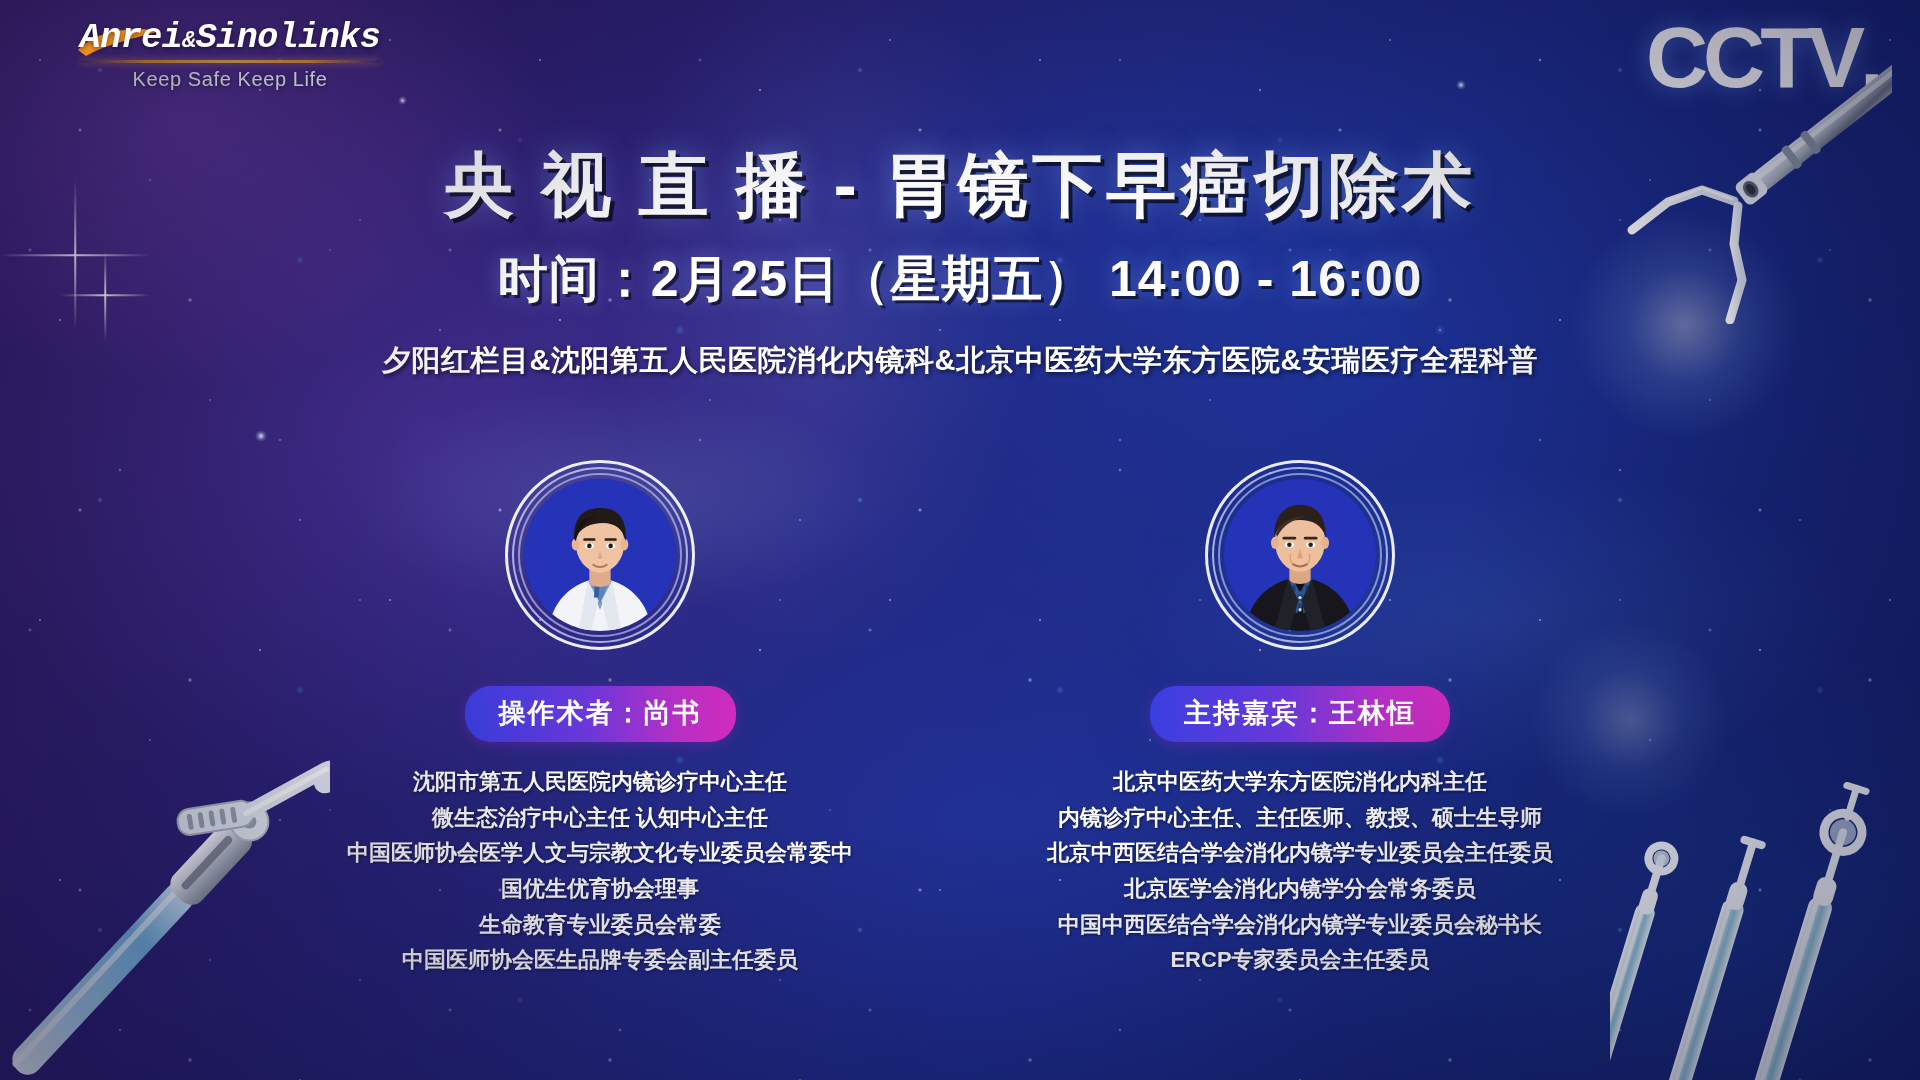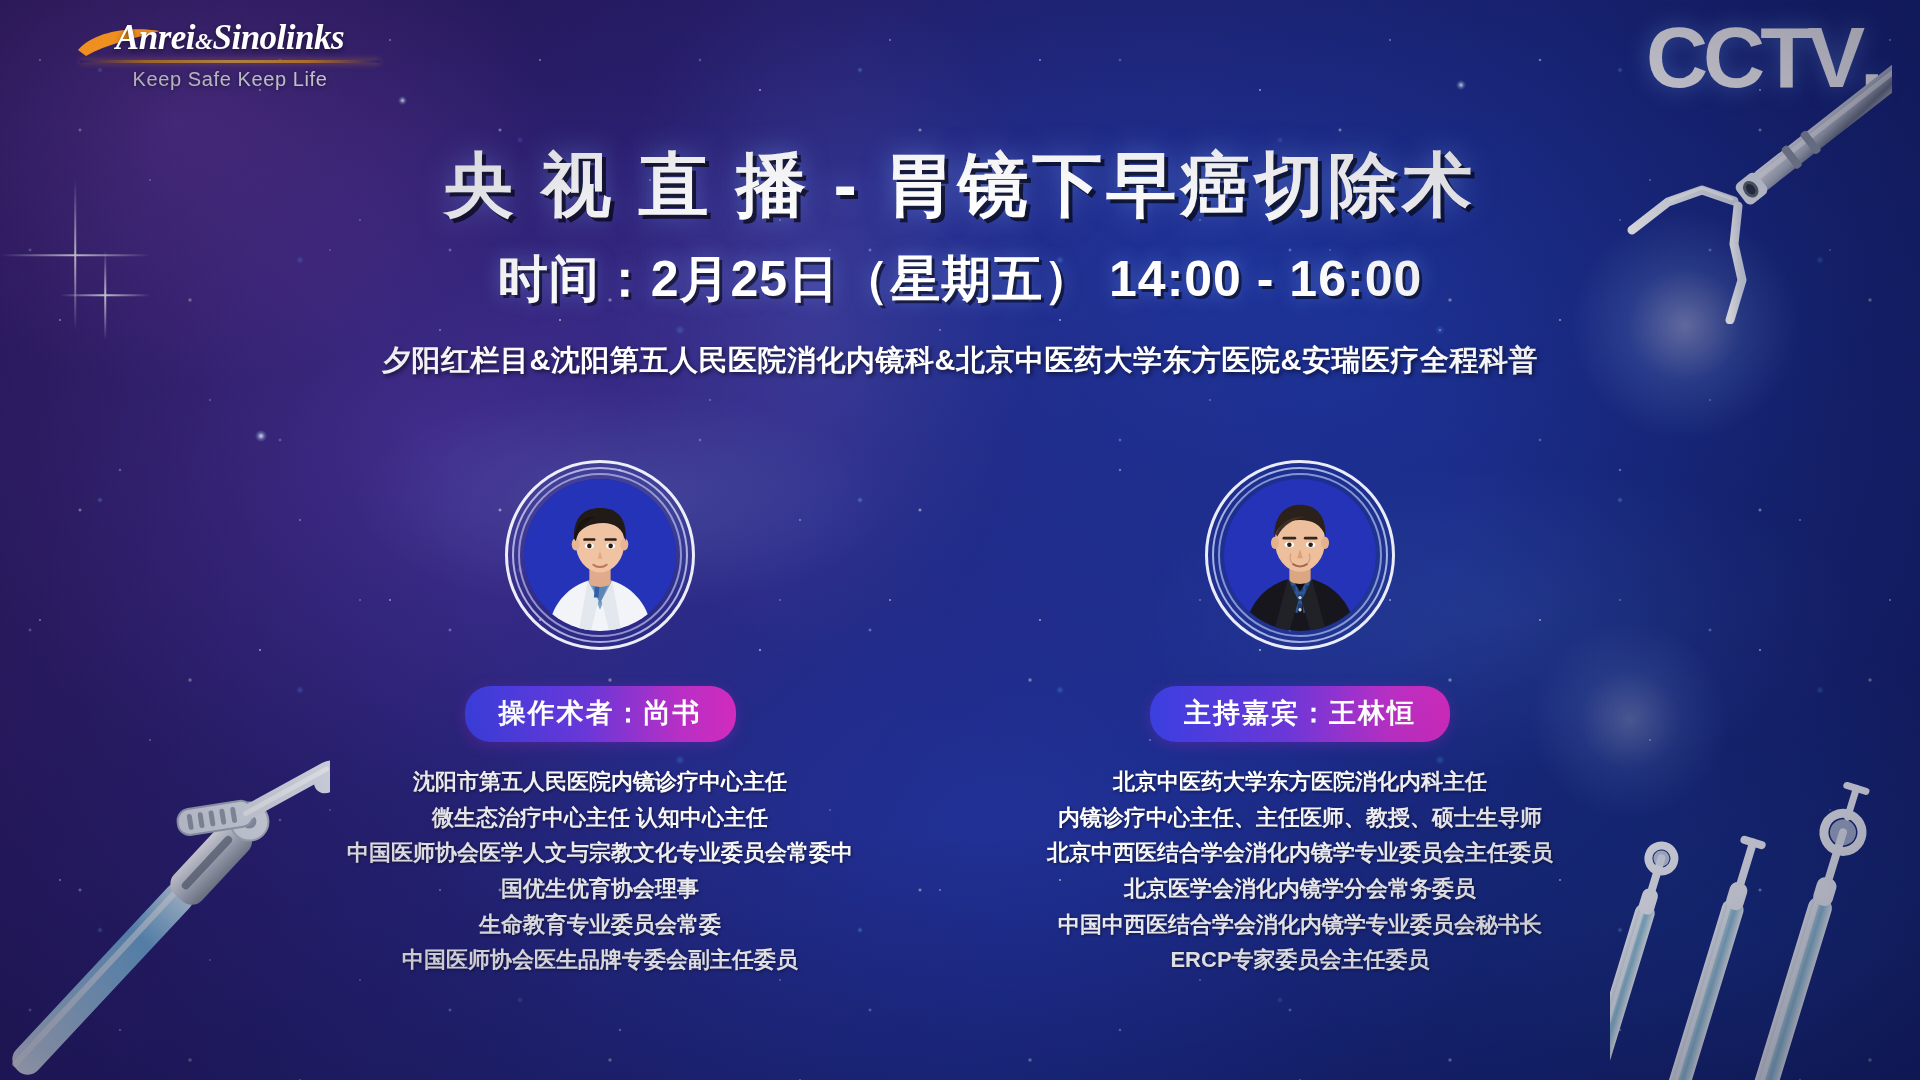--- a/index.html
+++ b/index.html
@@ -72,21 +72,21 @@
   }
   .sparkle::before{width:100%;height:1.5px;}
   .sparkle::after{height:100%;width:1.5px;
     background:linear-gradient(180deg,rgba(255,255,255,0),rgba(255,255,255,.95),rgba(255,255,255,0));}
   .glow-dot{position:absolute;border-radius:50%;pointer-events:none;
     background:radial-gradient(circle,rgba(255,255,255,.95),rgba(170,210,255,.35) 40%,transparent 72%);}
 
   
   #brand{position:absolute;left:70px;top:18px;width:320px;text-align:center;}
   .brand-word{
-    font-family:Liberation Serif, serif;
+    font-family:Liberation Mono, monospace;
     font-style:italic;font-weight:700;color:#ffffff;
     font-size:35px;letter-spacing:-.5px;white-space:nowrap;
     text-shadow:0 2px 5px rgba(0,0,0,.5);
     position:relative;z-index:2;
   }
   .brand-word .amp{font-size:23px;font-weight:700;}
   .swoosh{
     position:absolute;left:6px;top:10px;width:86px;height:30px;z-index:1;
   }
   .brand-rule{

